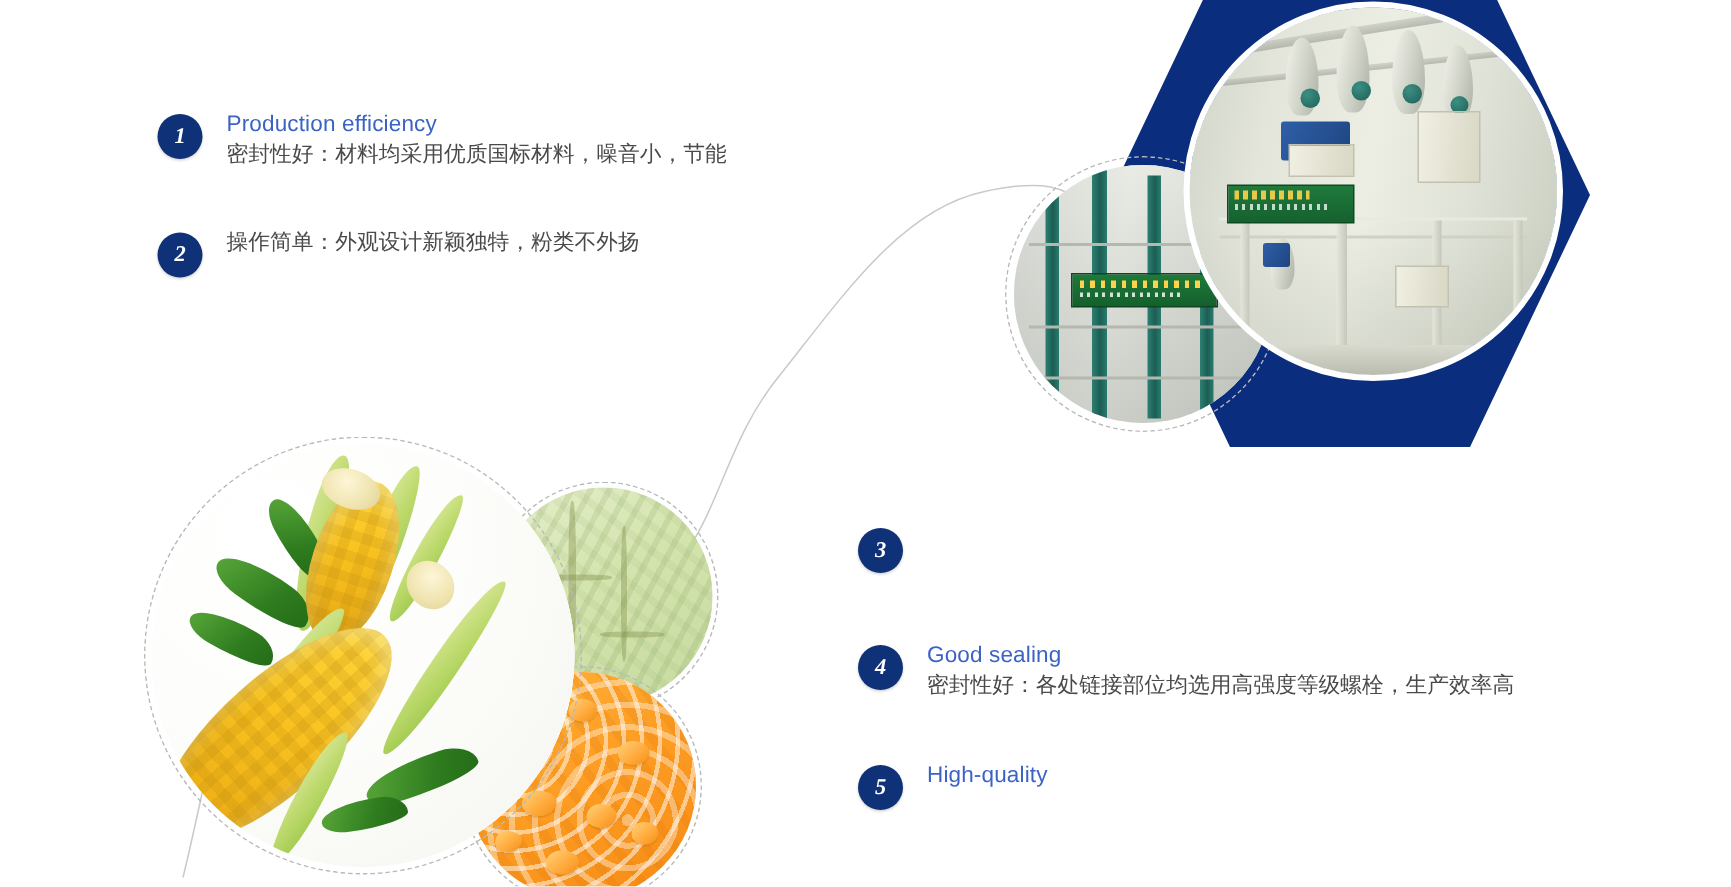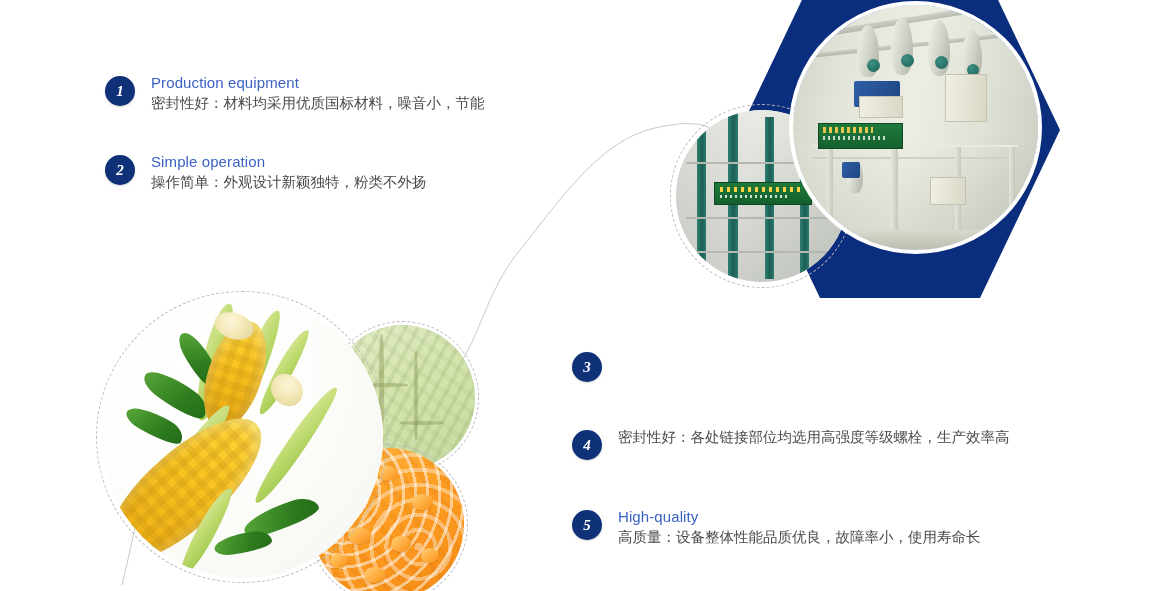--- a/index.html
+++ b/index.html
@@ -370,47 +370,46 @@
       <div class="leaf" style="left:50%; top:74%; width:78px; height:24px; transform:rotate(-18deg);"></div>
       <div class="leaf" style="left:40%; top:84%; width:58px; height:20px; transform:rotate(-8deg);"></div>
       <div class="husk" style="left:34%; top:66%; width:18px; height:100px; transform:rotate(28deg);"></div>
     </div>
   </div>
   <div class="dashed-ring" style="left:96px; top:291px; width:292px; height:292px;"></div>
 
   <div class="feature-row" style="left:105px; top:76px;">
     <div class="badge">1</div>
     <div class="feature-text">
-      <div class="feature-title">Production equipment</div>
+      <div class="feature-title">Production efficiency</div>
       <div class="feature-desc">密封性好：材料均采用优质国标材料，噪音小，节能</div>
     </div>
   </div>
 
   <div class="feature-row" style="left:105px; top:155px;">
     <div class="badge">2</div>
     <div class="feature-text">
-      <div class="feature-title">Simple operation</div>
       <div class="feature-desc">操作简单：外观设计新颖独特，粉类不外扬</div>
     </div>
   </div>
 
   <div class="feature-row" style="left:572px; top:352px;">
     <div class="badge">3</div>
     <div class="feature-text">
     </div>
   </div>
 
   <div class="feature-row" style="left:572px; top:430px;">
     <div class="badge">4</div>
     <div class="feature-text">
+      <div class="feature-title">Good sealing</div>
       <div class="feature-desc">密封性好：各处链接部位均选用高强度等级螺栓，生产效率高</div>
     </div>
   </div>
 
   <div class="feature-row" style="left:572px; top:510px;">
     <div class="badge">5</div>
     <div class="feature-text">
       <div class="feature-title">High-quality</div>
-      <div class="feature-desc">高质量：设备整体性能品质优良，故障率小，使用寿命长</div>
     </div>
   </div>
 
 </div>
 
 </body></html>

